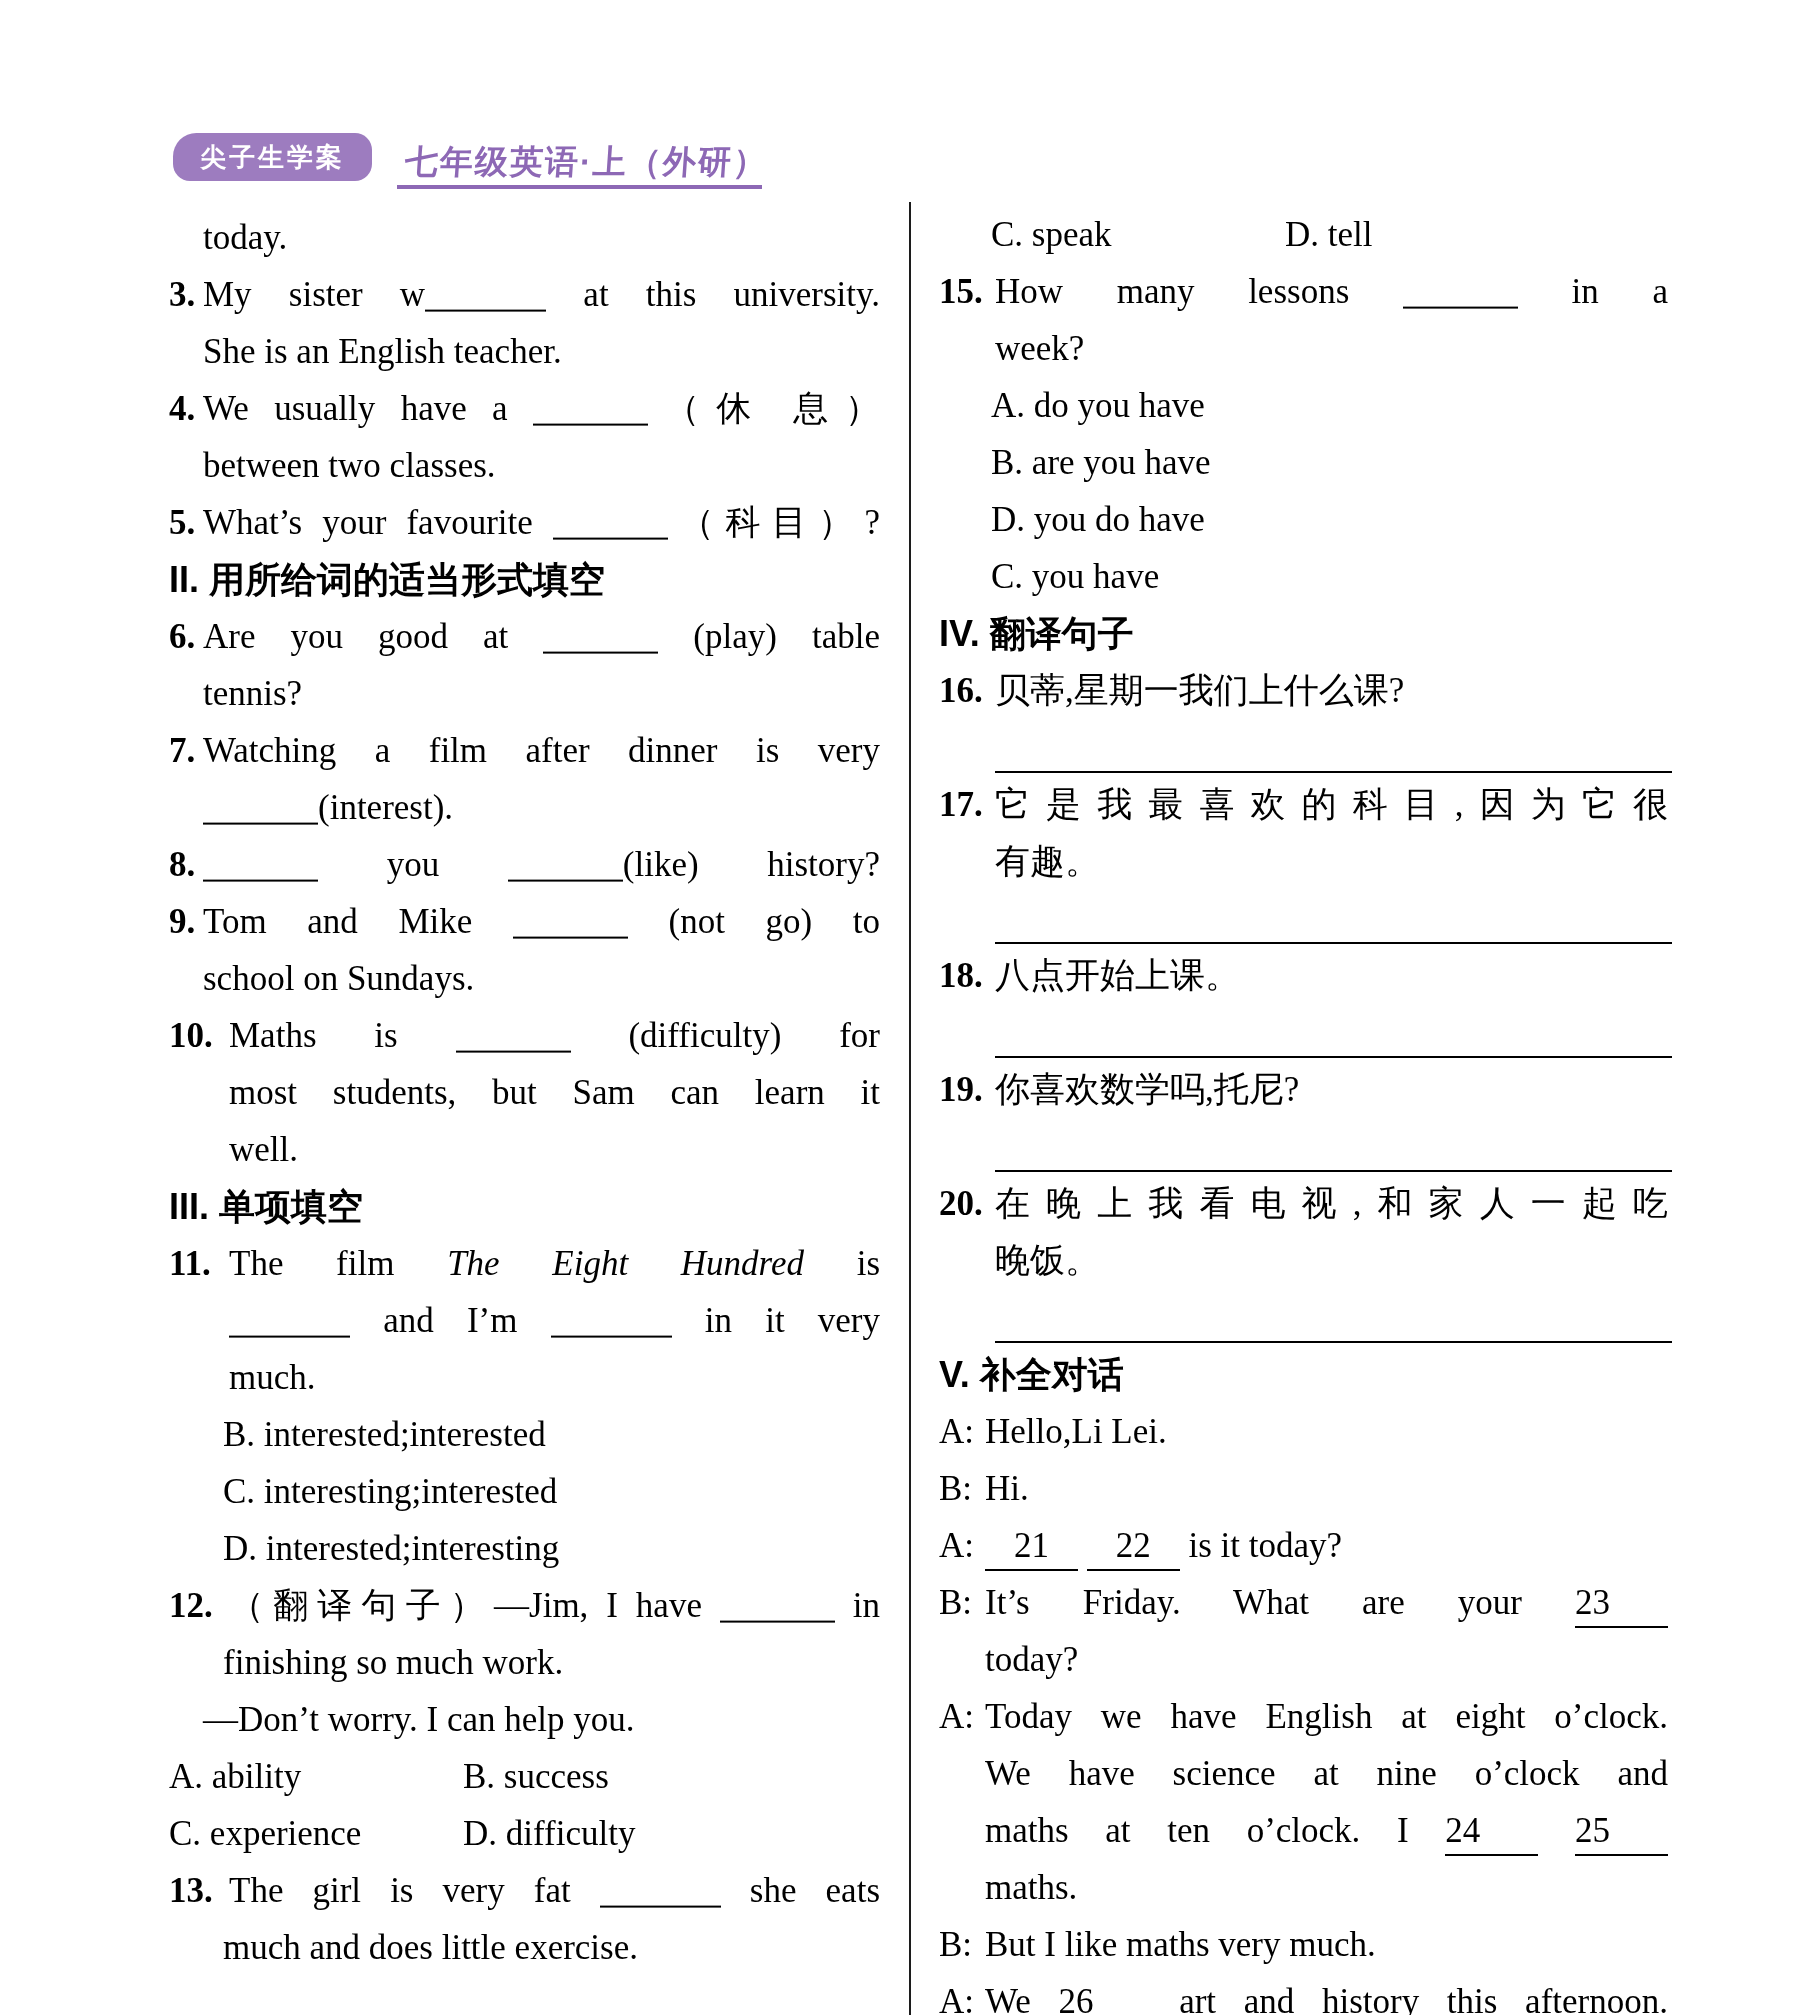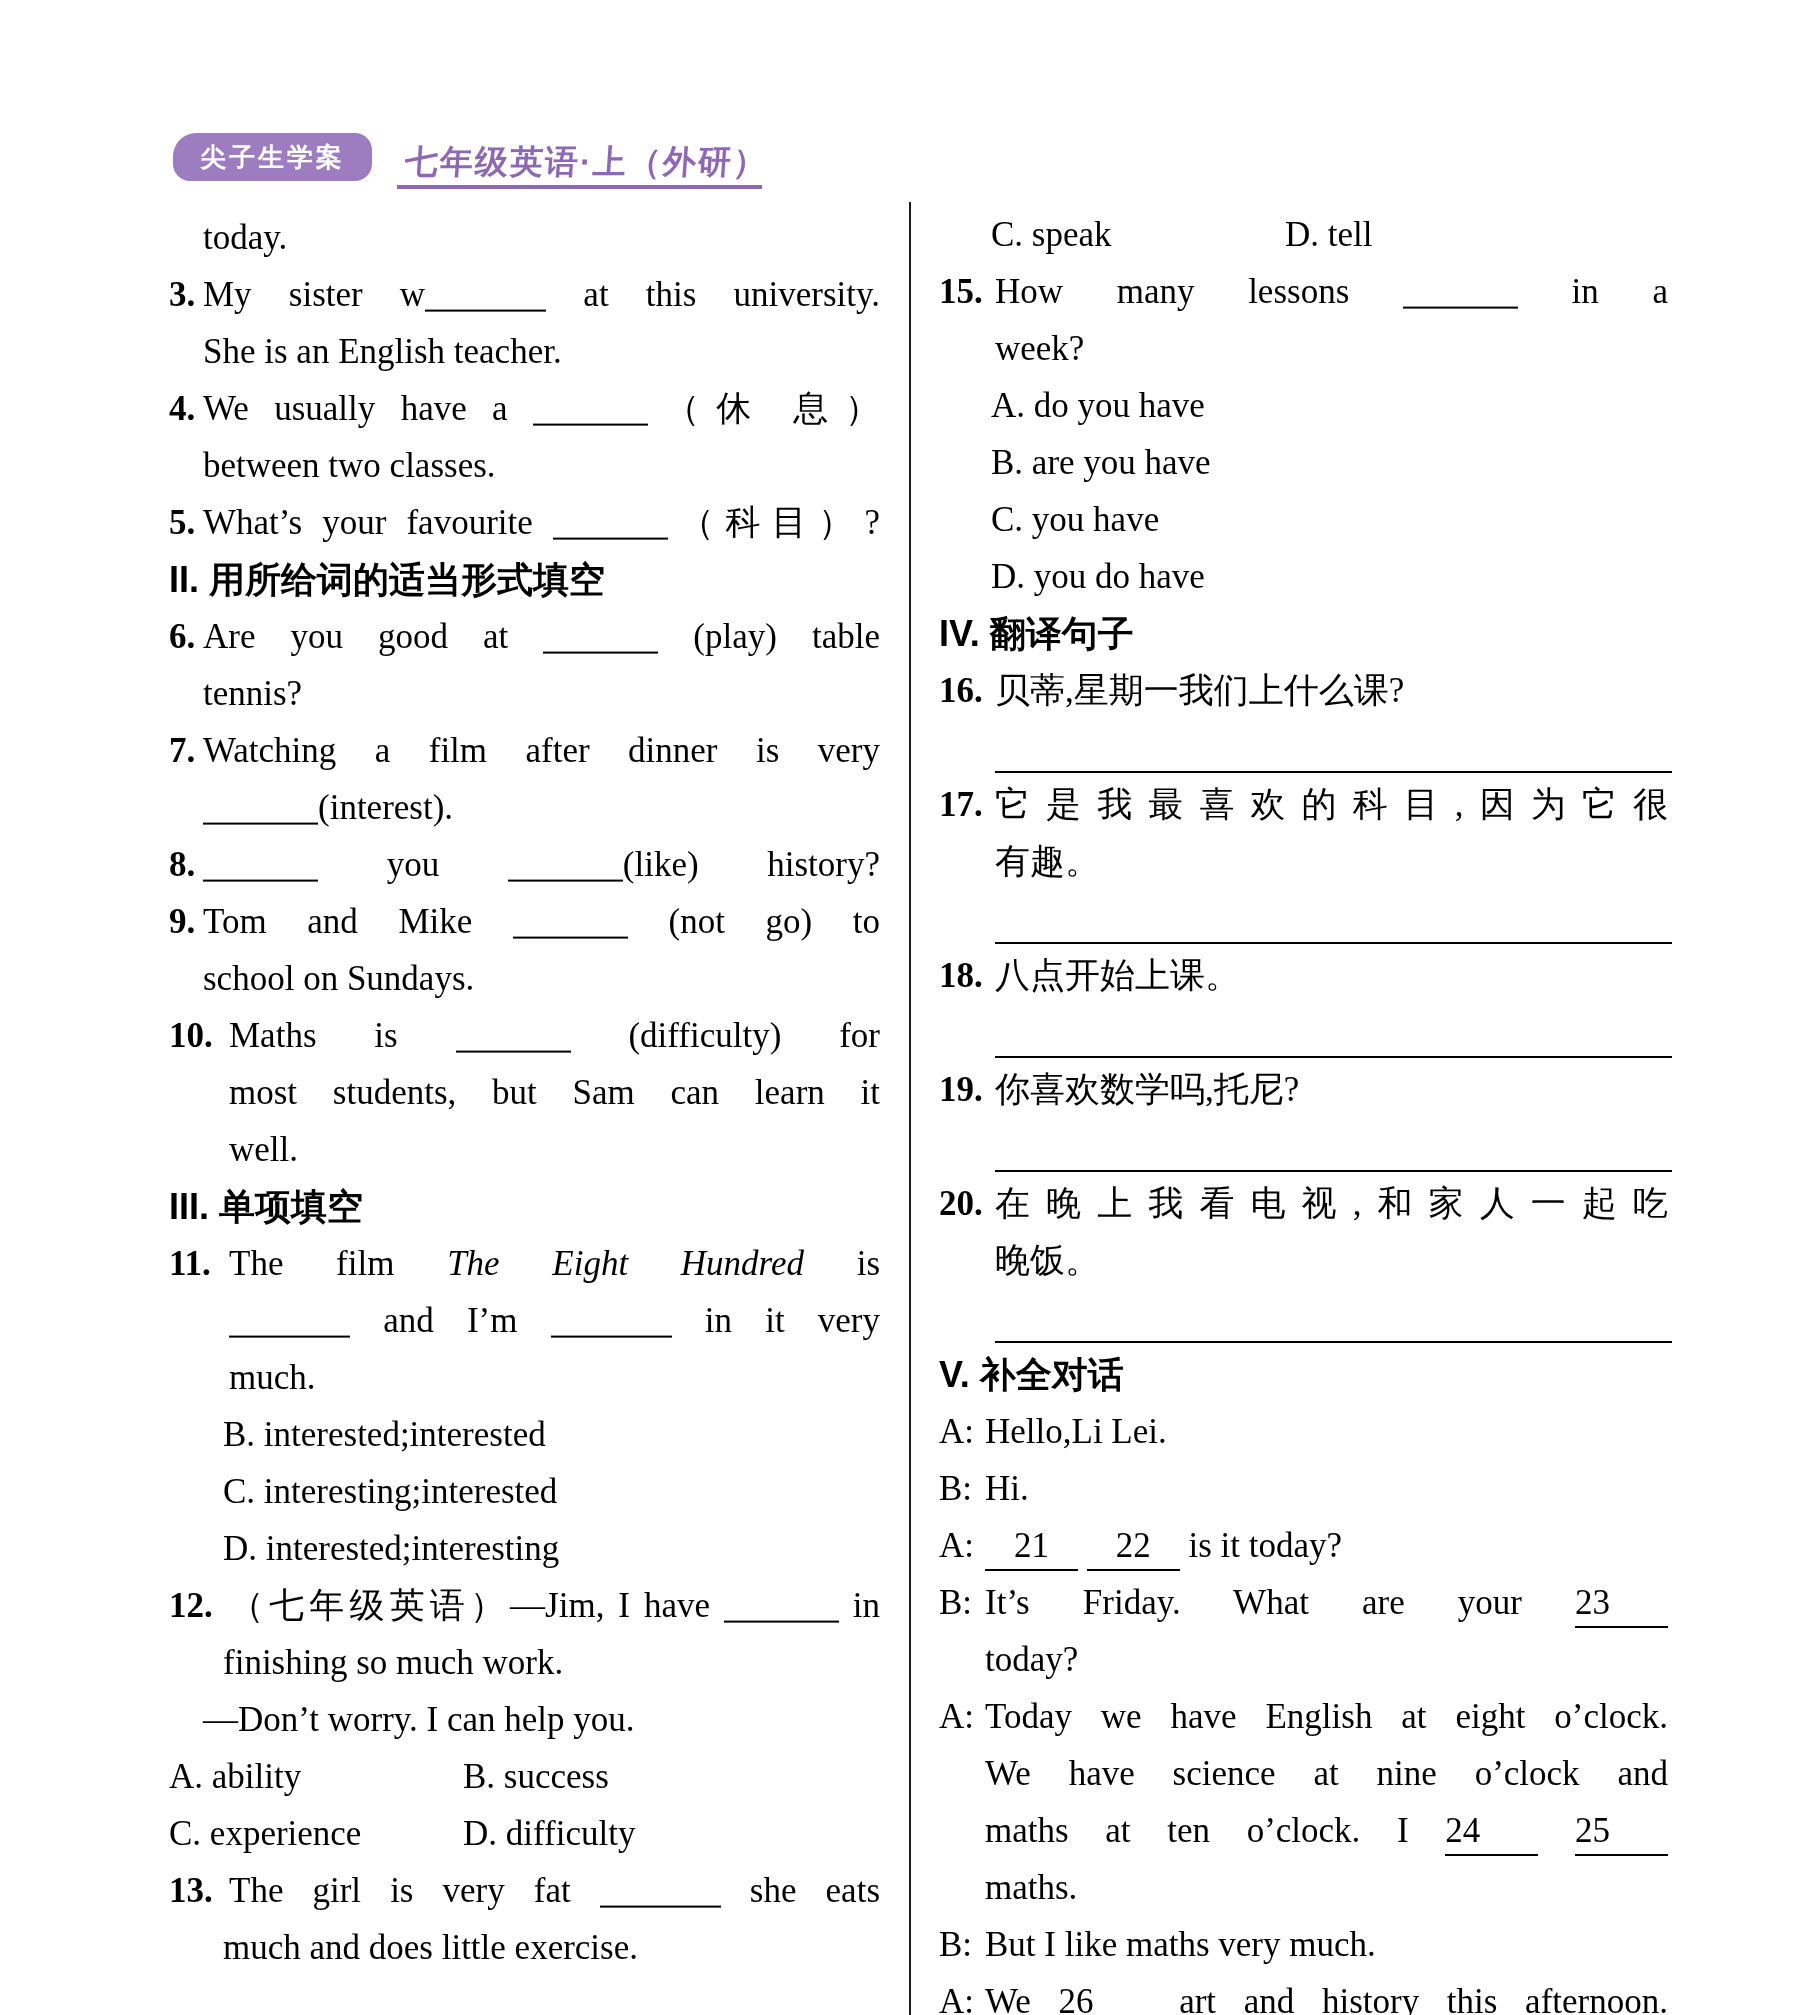--- a/index.html
+++ b/index.html
@@ -139,21 +139,21 @@
         <div class="body"><span>B. interested;interested</span></div>
       </div>
       <div class="ln copt">
         <div class="body"><span>C. interesting;interested</span></div>
       </div>
       <div class="ln copt">
         <div class="body"><span>D. interested;interesting</span></div>
       </div>
       <div class="ln item n2">
         <span class="num">12.</span>
-        <div class="body j"><span>（七年级英语）—Jim, I have </span><span class="bl" style="width: 115px;"></span><span> in</span></div>
+        <div class="body j"><span>（翻译句子）—Jim, I have </span><span class="bl" style="width: 115px;"></span><span> in</span></div>
       </div>
       <div class="ln copt">
         <div class="body"><span>finishing so much work.</span></div>
       </div>
       <div class="ln cont">
         <div class="body"><span>—Don’t worry. I can help you.</span></div>
       </div>
       <div class="ln opt2">
         <div class="body"><span class="optA">A. ability</span><span>B. success</span></div>
       </div>
@@ -179,24 +179,24 @@
       <div class="ln rcont">
         <div class="body"><span>week?</span></div>
       </div>
       <div class="ln ropt">
         <div class="body"><span>A. do you have</span></div>
       </div>
       <div class="ln ropt">
         <div class="body"><span>B. are you have</span></div>
       </div>
       <div class="ln ropt">
+        <div class="body"><span>D. you do have</span></div>
+      </div>
+      <div class="ln ropt">
         <div class="body"><span>C. you have</span></div>
-      </div>
-      <div class="ln ropt">
-        <div class="body"><span>D. you do have</span></div>
       </div>
       <div class="ln sec"><span class="sec">IV. 翻译句子</span></div>
       <div class="ln item n2">
         <span class="num">16.</span>
         <div class="body"><span>贝蒂,星期一我们上什么课?</span></div>
       </div>
       <div class="ln rule">
         <div class="rline"></div>
       </div>
       <div class="ln item n2">

